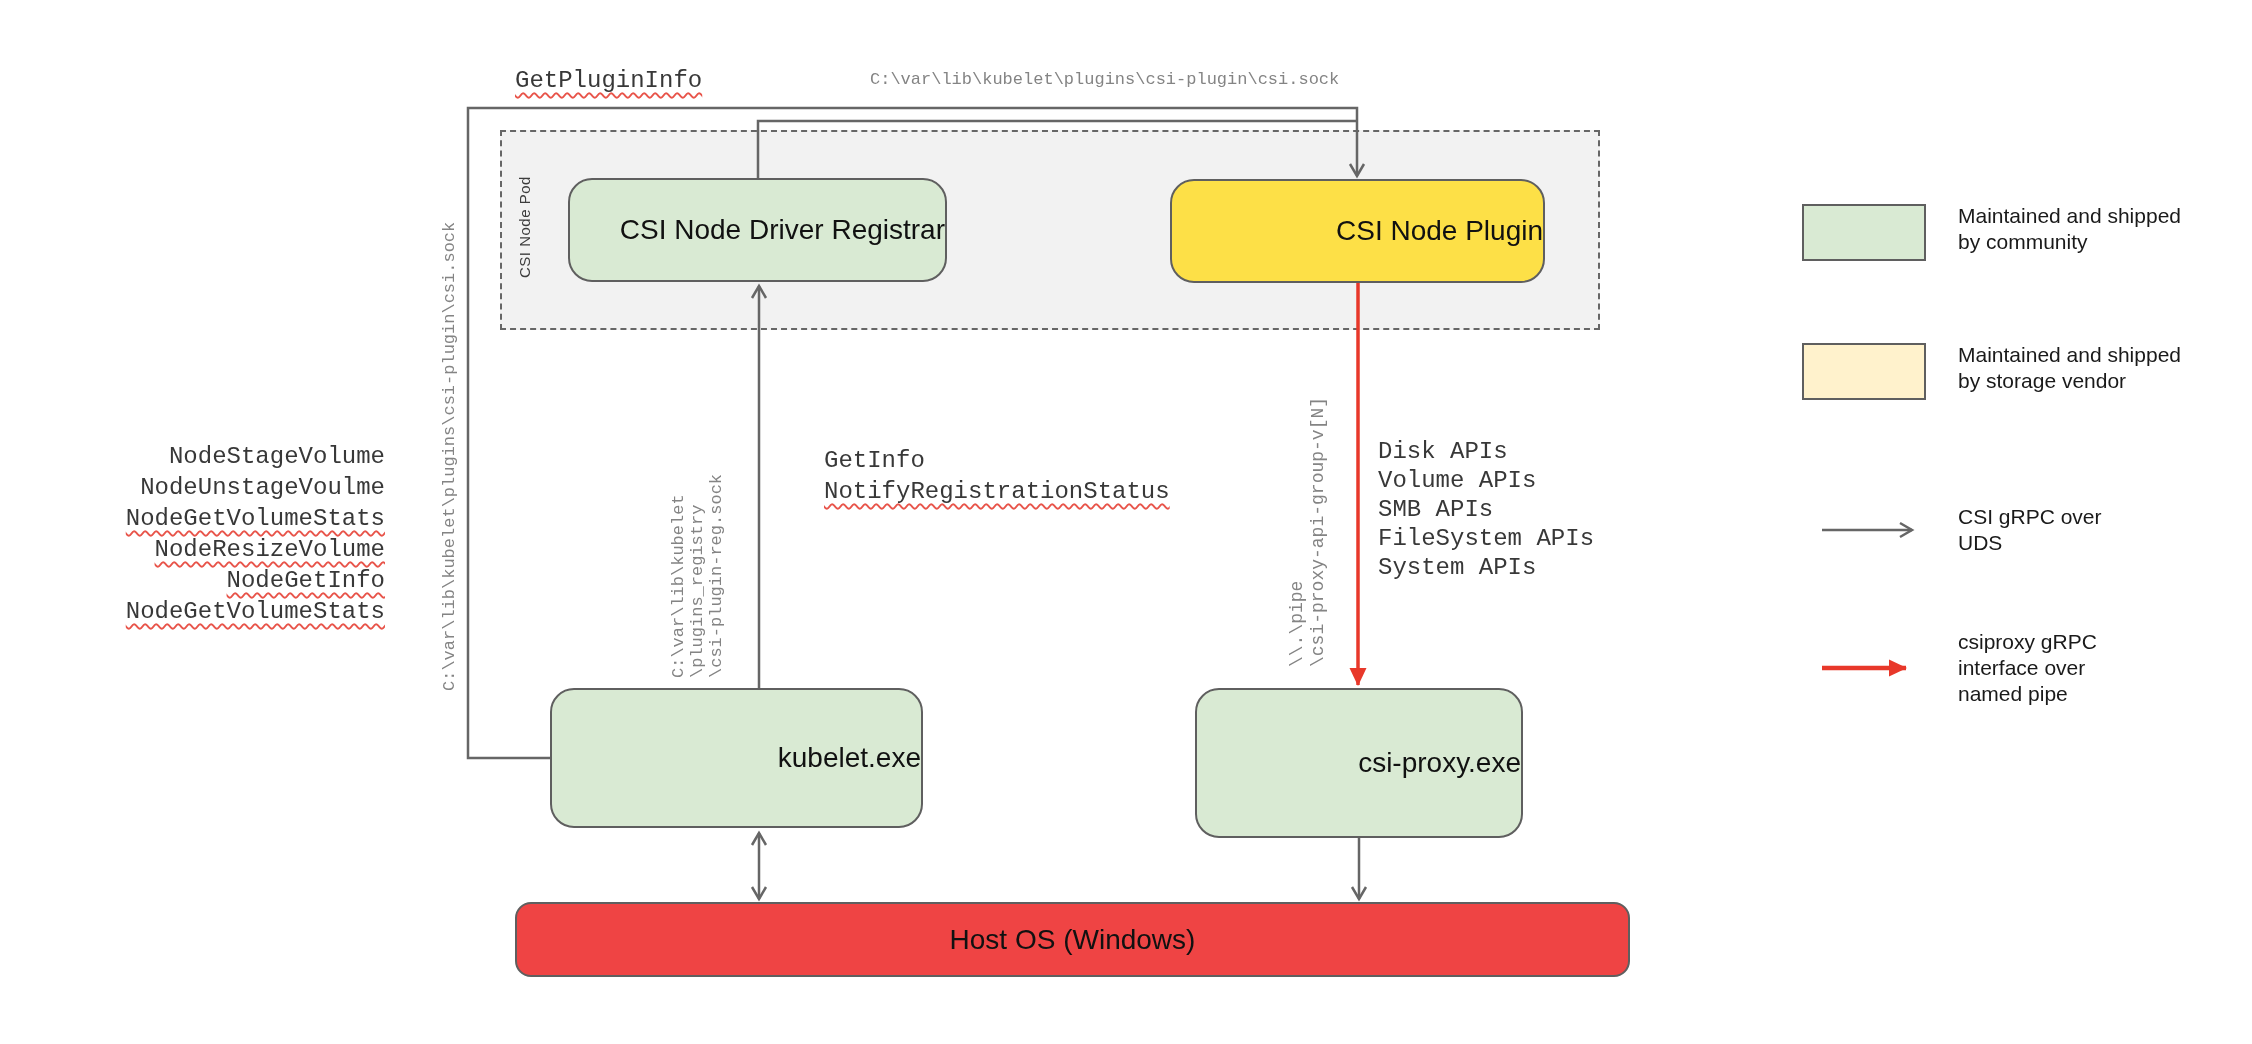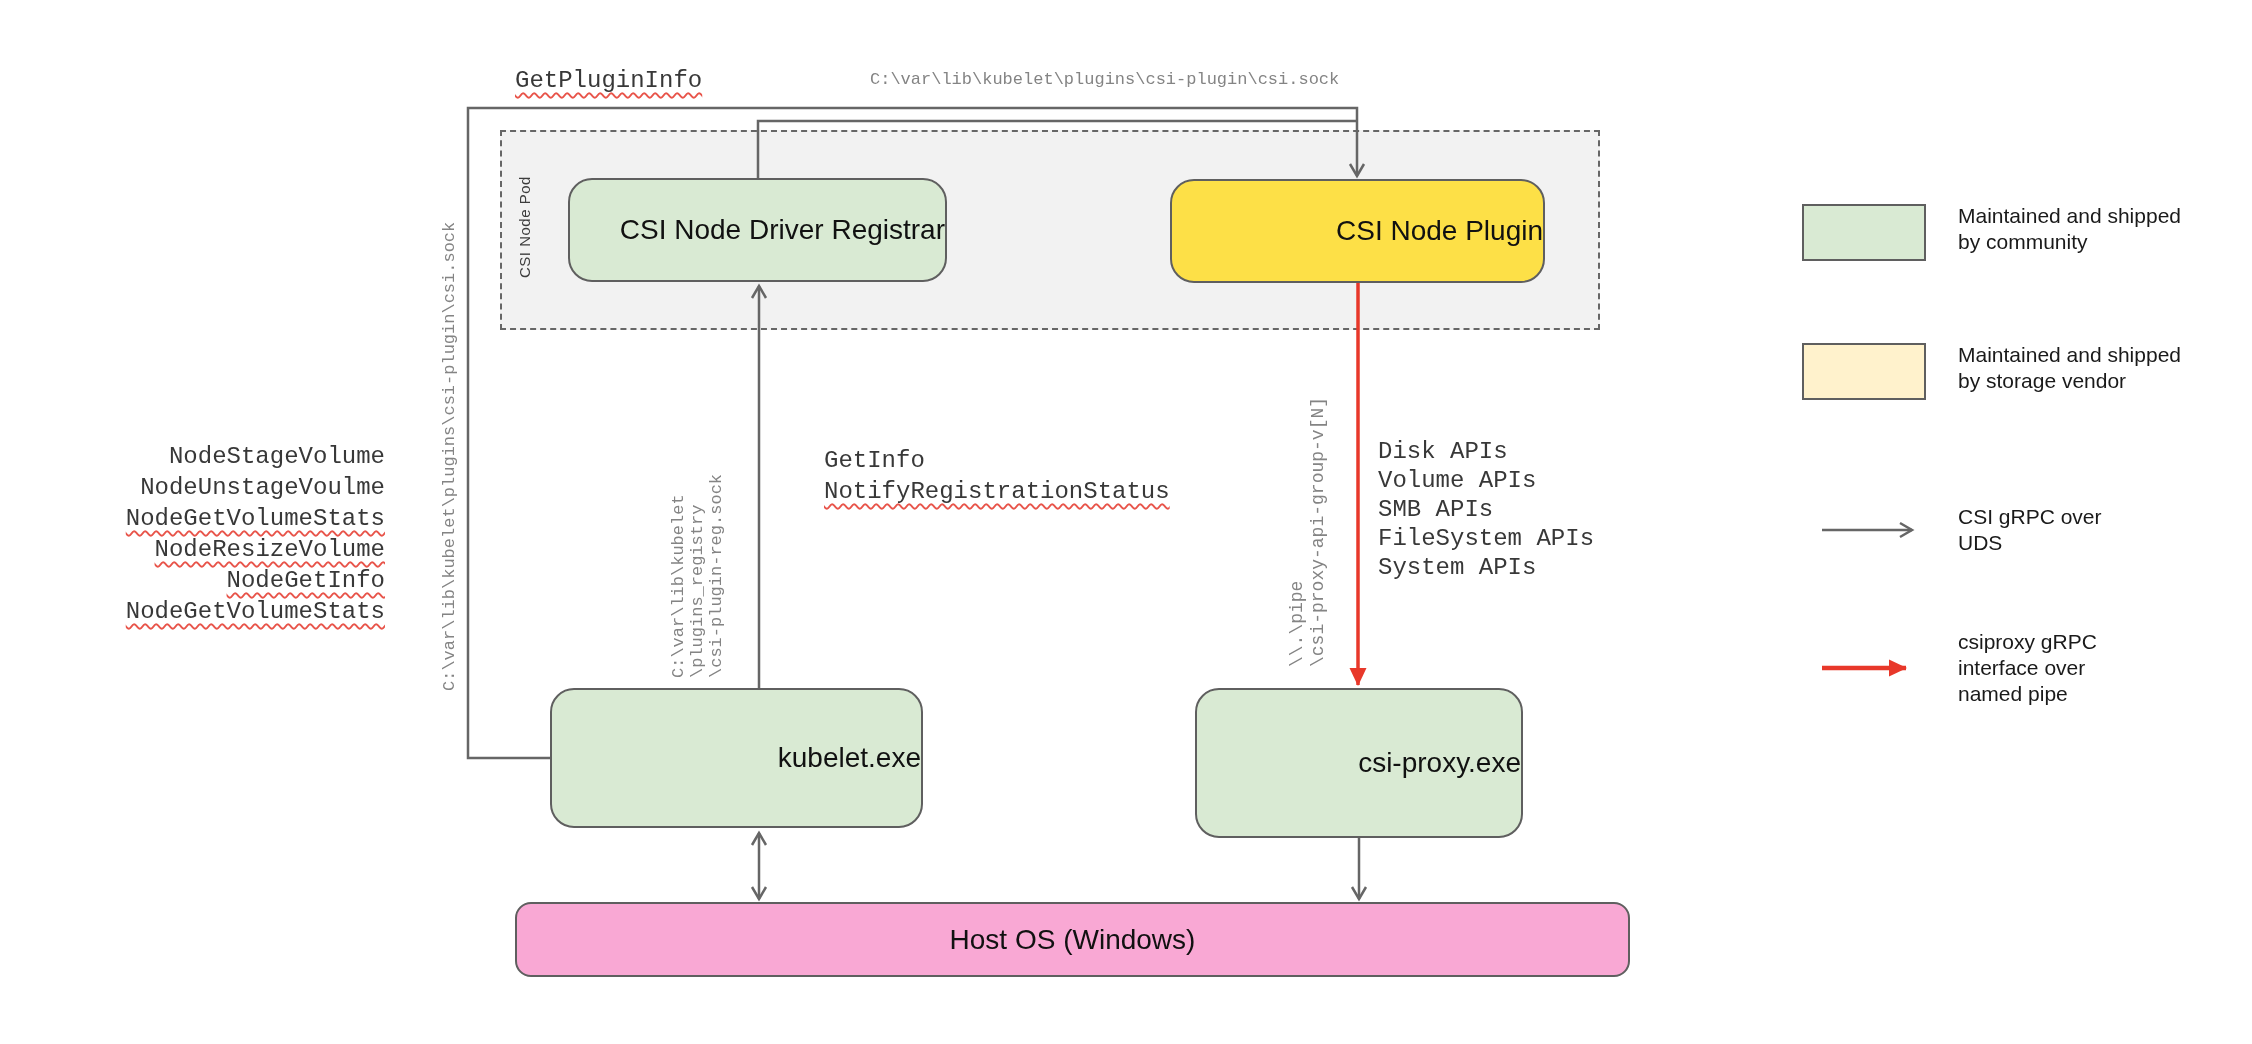--- a/index.html
+++ b/index.html
@@ -20,21 +20,21 @@
     font-size:28px;color:#111;text-align:center;line-height:34px;
   }
   .green{background:#d9ead3;}
   .yellow{background:#fde047;}
   .registrar{left:568px;top:178px;width:379px;height:104px;}
   .plugin{left:1170px;top:179px;width:375px;height:104px;}
   .kubelet{left:550px;top:688px;width:373px;height:140px;}
   .csiproxy{left:1195px;top:688px;width:328px;height:150px;}
   .hostos{
     left:515px;top:902px;width:1115px;height:75px;
-    background:#f9a8d4;border:2px solid #5f5f5f;border-radius:16px;box-sizing:border-box;
+    background:#ef4444;border:2px solid #5f5f5f;border-radius:16px;box-sizing:border-box;
     display:flex;align-items:center;justify-content:center;
     font-size:28px;color:#111;
   }
   
   .mono{font-family:"Liberation Mono", monospace;color:#383838;}
   .gray-mono{font-family:"Liberation Mono", monospace;color:#848484;}
   .rpc-title{font-size:24px;}
   .path-top{font-size:17px;}
   .list{font-size:24px;line-height:31px;white-space:nowrap;}
   .api-list{font-size:24px;line-height:29px;white-space:nowrap;}

